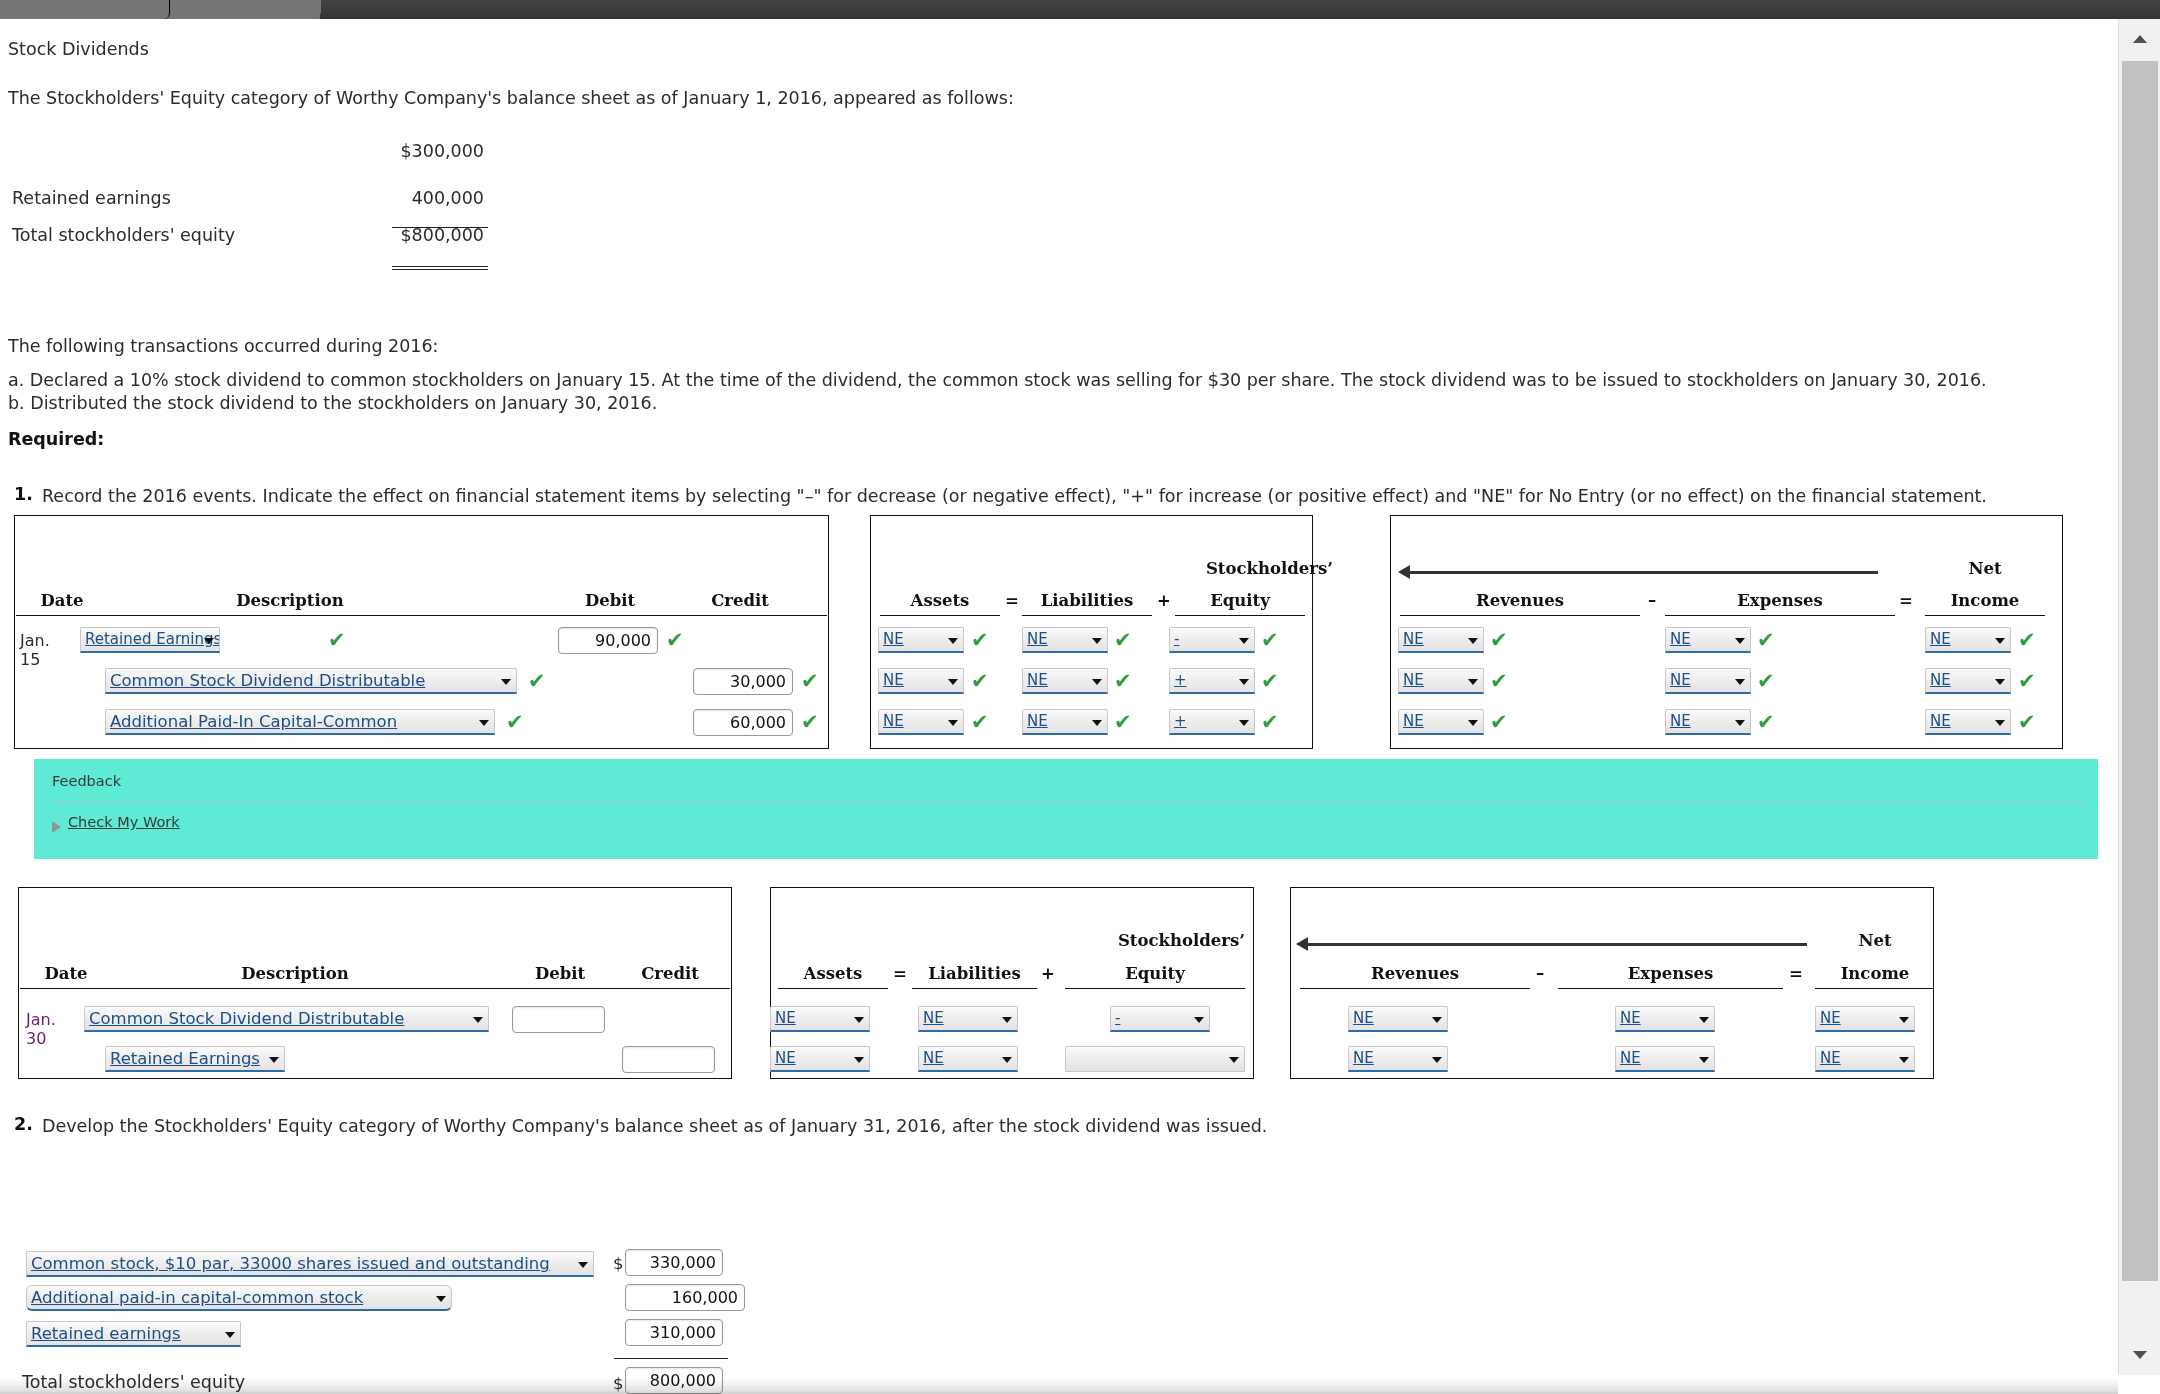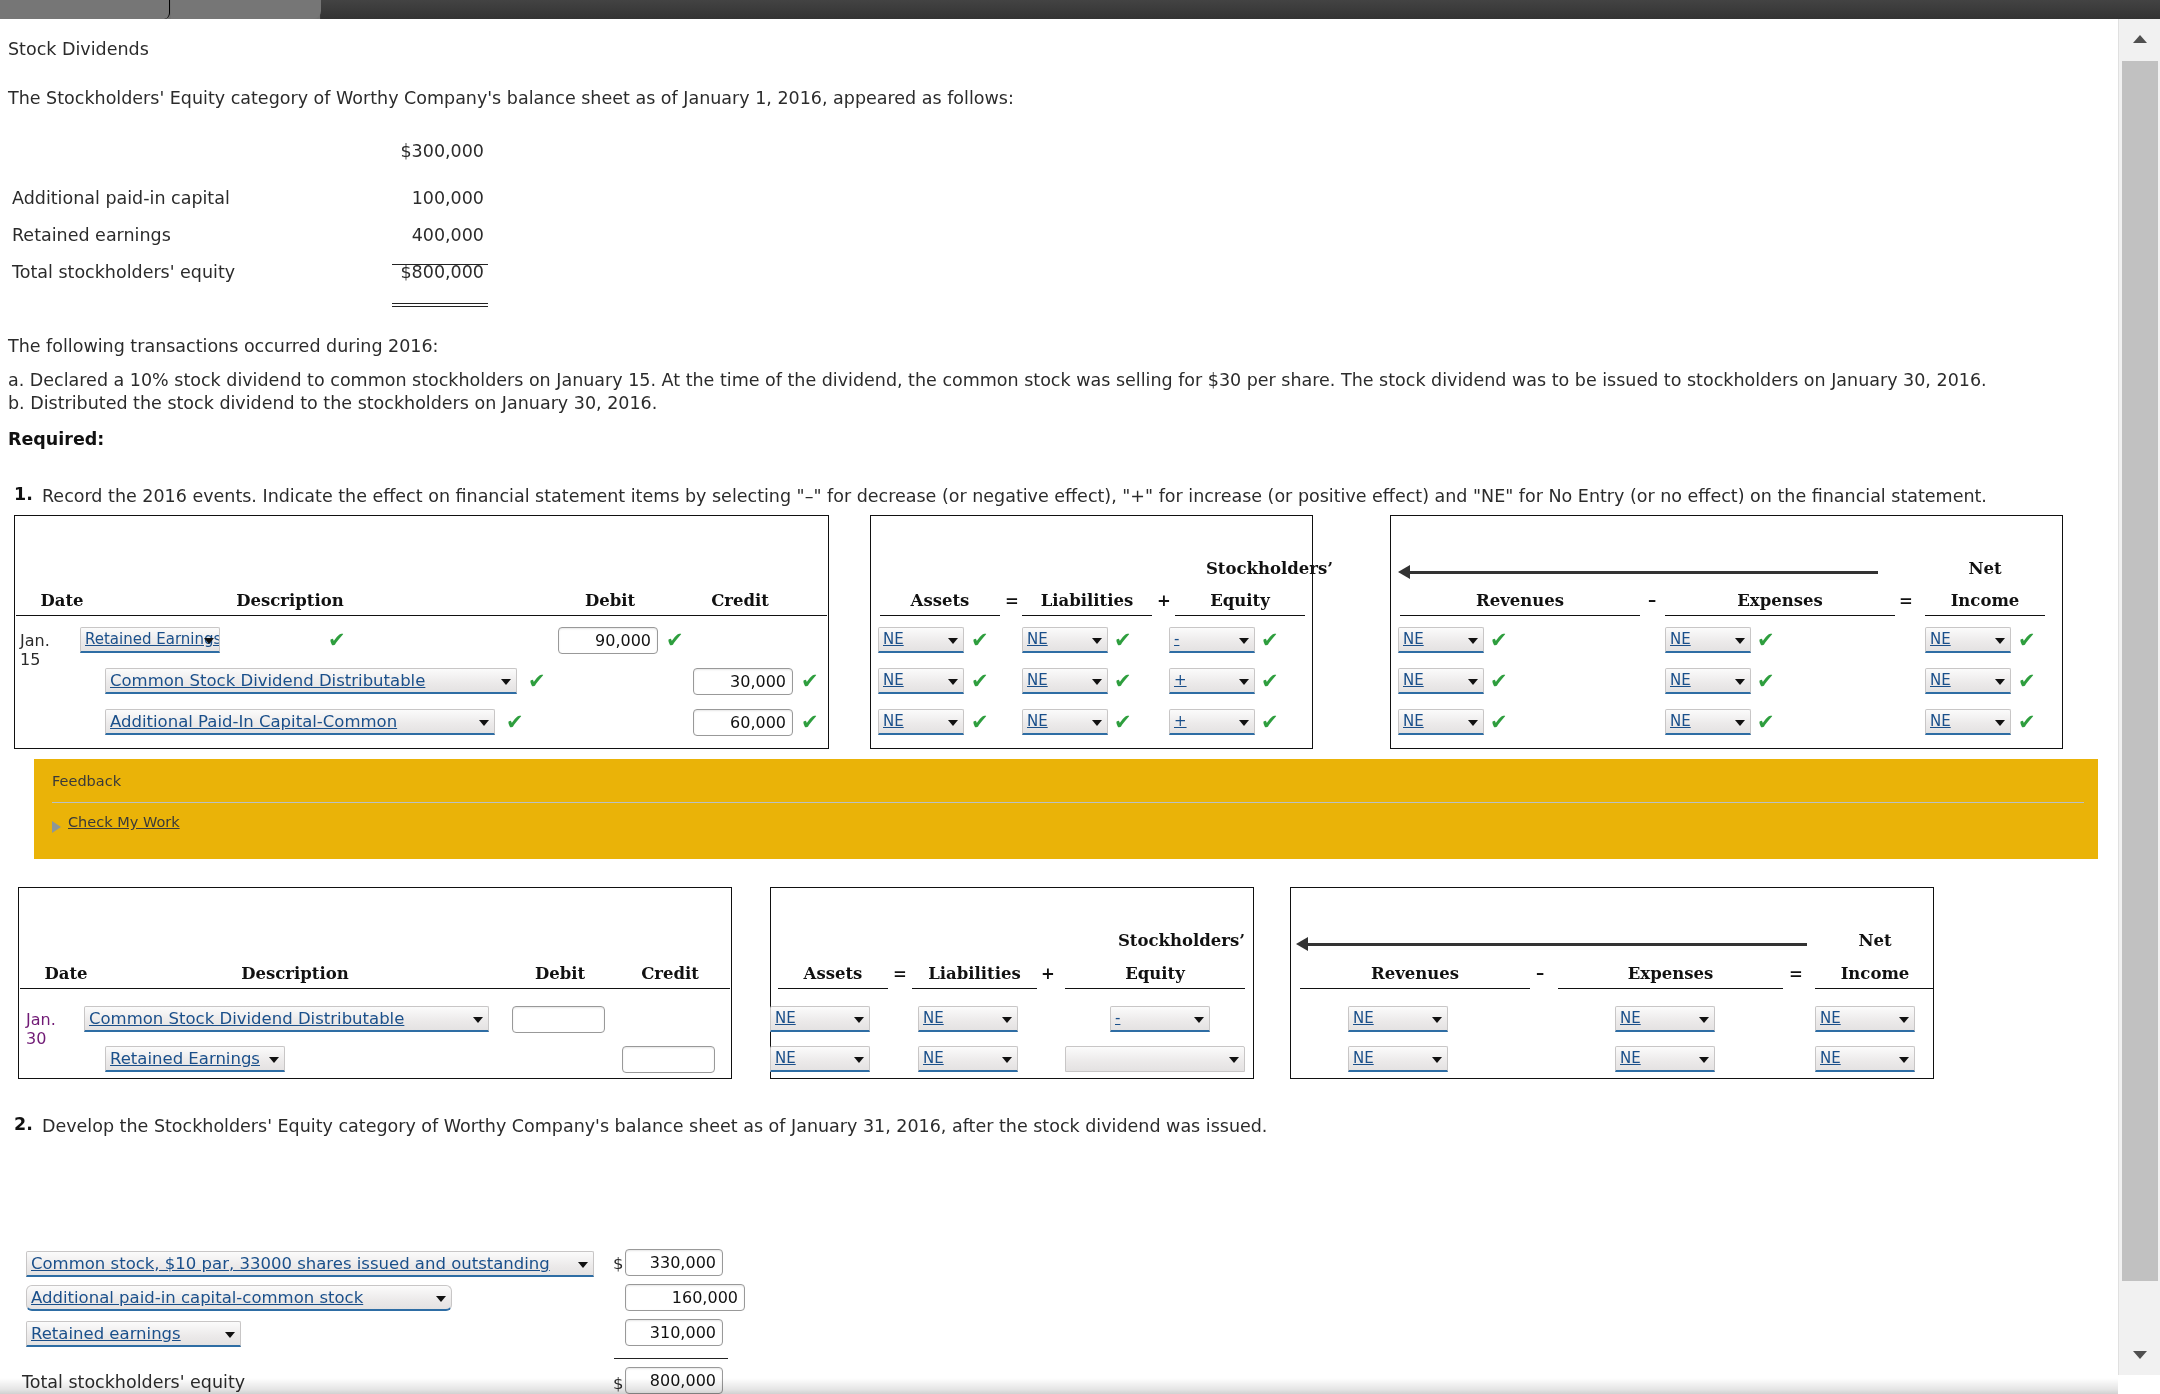--- a/index.html
+++ b/index.html
@@ -160,21 +160,21 @@
   }
   .check {
     position: absolute; color: #2e9e3e; font-size: 21px; font-weight: bold;
     line-height: 1; font-family: "DejaVu Sans", sans-serif;
   }
   .dollar { position:absolute; font-size:16.5px; color:#2b2b2b; }
 
   
   #feedback-box {
     position: absolute; left: 34px; top: 740px; width: 2064px; height: 100px;
-    background: #eab308;
+    background: #5eead4;
   }
   #feedback-title {
     position: absolute; left: 18px; top: 14px;
     font-size: 14.5px; color: #3a3a3a;
   }
   #feedback-divider {
     position: absolute; left: 18px; top: 43px; right: 14px;
     border-top: 1px solid #b8c1c4;
   }
   #cmw-arrow {
@@ -217,24 +217,20 @@
 
     <div id="lbl-stock-dividends" class="body-txt">Stock Dividends</div>
     <div id="lbl-intro" class="body-txt">The Stockholders' Equity category of Worthy Company's balance sheet as of January 1, 2016, appeared as follows:</div>
 
     <div id="opening-equity">
 
       <div class="oe-row oe-r1">
         <div class="oe-amt">$300,000</div>
       </div>
 
-      <div class="oe-row">
-        <div class="oe-label">Additional paid-in capital</div>
-        <div class="oe-amt">100,000</div>
-      </div>
 
       <div class="oe-row">
         <div class="oe-label">Retained earnings</div>
         <div class="oe-amt">400,000</div>
         <div class="rule-single" style="bottom:-3px;"></div>
       </div>
 
       <div class="oe-row">
         <div class="oe-label">Total stockholders' equity</div>
         <div class="oe-amt">$800,000</div>

